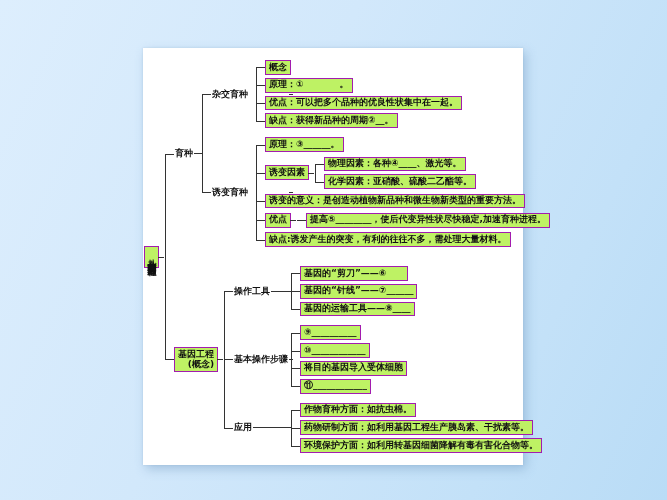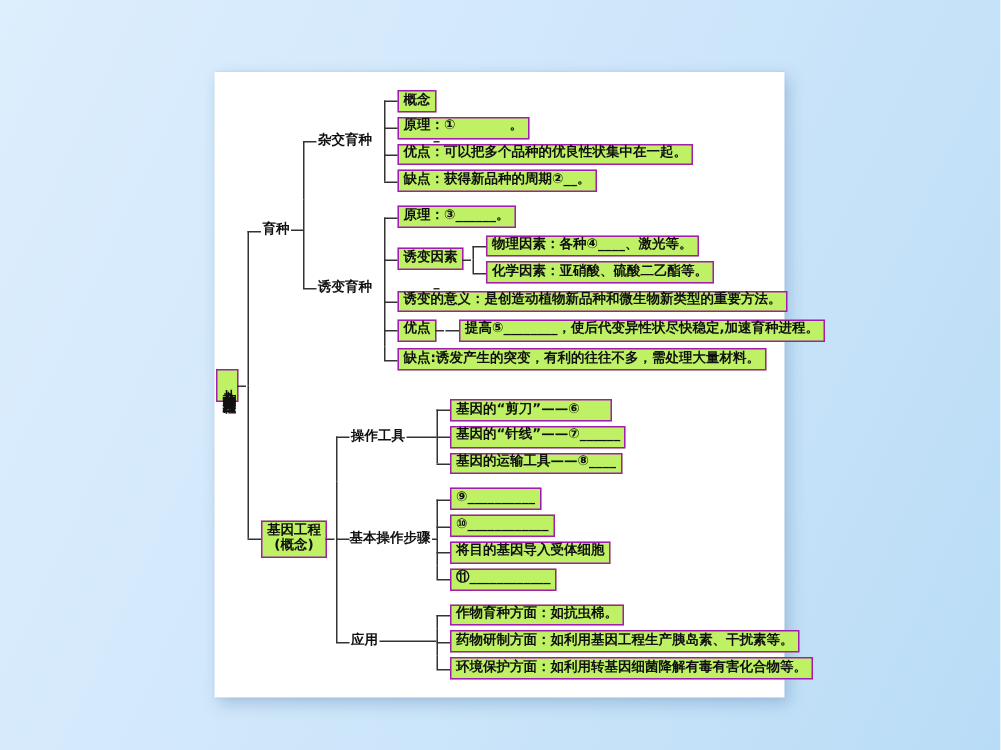--- a/index.html
+++ b/index.html
@@ -36,27 +36,27 @@
   .bx{
     border:1px solid #a21caf;background:#bef264;
     padding:0.5px 3px 1.5px 3px;white-space:nowrap;
   }
   .p{position:relative;}
   .p::after{content:"";position:absolute;left:100%;top:50%;width:6px;border-top:1px solid #333;}
   .root{
     writing-mode:vertical-rl;text-orientation:upright;
     letter-spacing:1px;line-height:1;padding:5px 2px;
   }
-  .two{text-align:center;line-height:1.15;}
+  .two{text-align:right;line-height:1.15;}
   .plcol{display:flex;align-items:center;flex:none;}
   .plcol .txt{white-space:nowrap;padding:0 1px;}
   .plcol .fill{flex:1 1 auto;height:0;border-top:1px solid #333;min-width:4px;}
   .w26{width:28px;}
   .w44{width:45px;gap:40px;}
-  .w56{width:58px;justify-content:center;}
+  .w56{width:58px;}
 </style>
 </head>
 <body>
 
 <div class="stage">
   <div class="panel">
     <div class="tree">
 
       <div class="node">
         <div class="bx root p">从杂交育种到基因工程</div>

